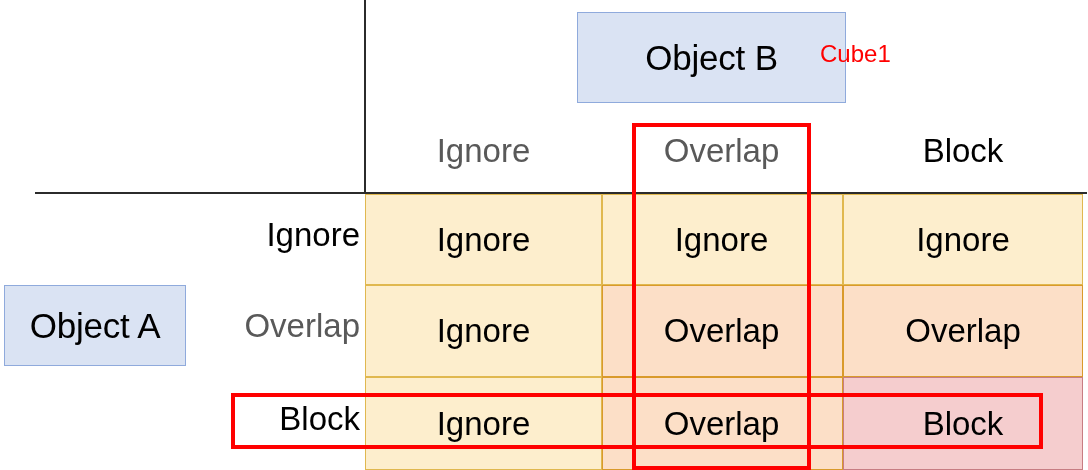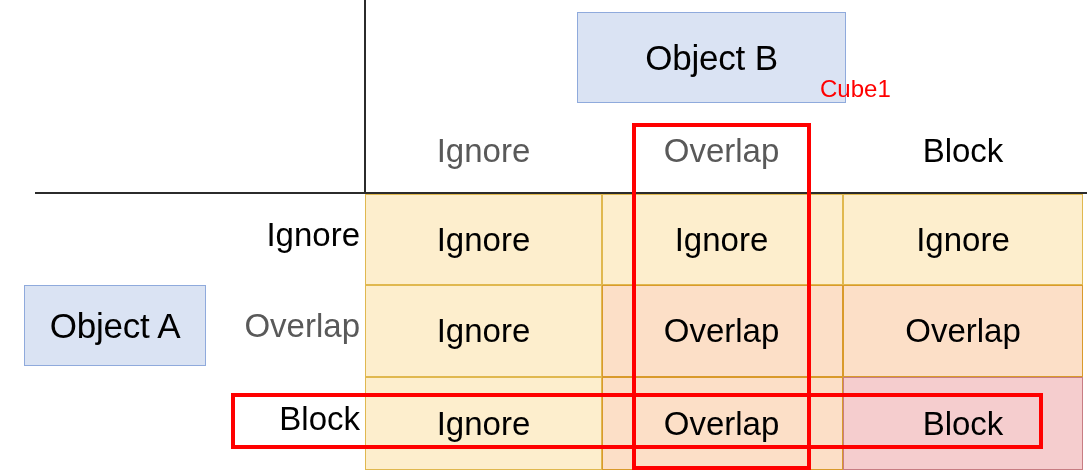--- a/index.html
+++ b/index.html
@@ -41,27 +41,26 @@
     background: #dae3f3;
     border: 1px solid #8faadc;
     display: flex;
     align-items: center;
     justify-content: center;
     color: #000000;
     font-size: 35px;
     letter-spacing: -0.2px;
   }
   #object-b-box { left: 577px; top: 12px; width: 269px; height: 91px; }
-  #object-a-box { left: 24px;  top: 285px; width: 182px; height: 81px; }
+  #object-a-box { left: 4px;  top: 285px; width: 182px; height: 81px; }
 
   .redlabel {
     position: absolute;
     color: #ff0000;
     white-space: nowrap;
-    margin-top: 35px;
   }
   #cube1-label { left: 820px; top: 40px; font-size: 24px; }
   #linetrace-label { left: 29px; top: 238px; font-size: 21px; }
 
   
   .colhead {
     position: absolute;
     top: 126px;
     height: 50px;
     line-height: 50px;

